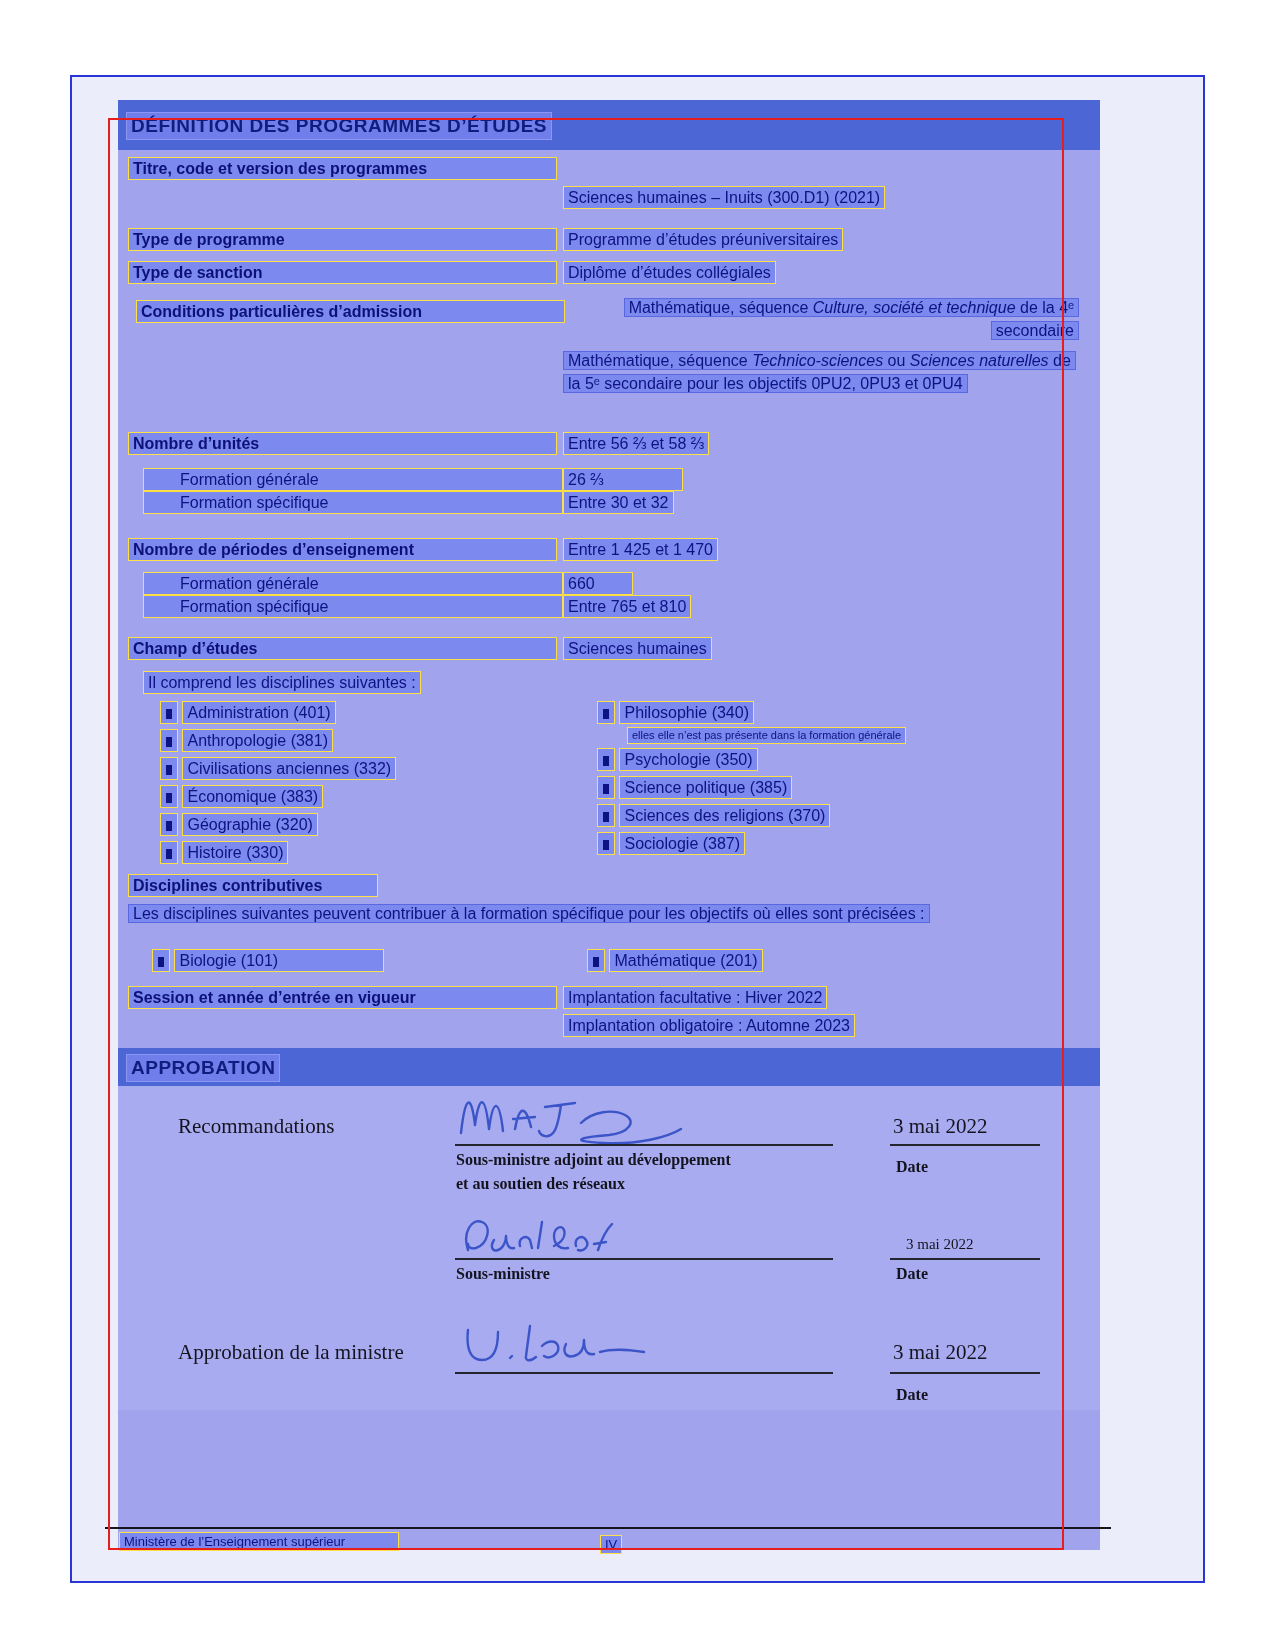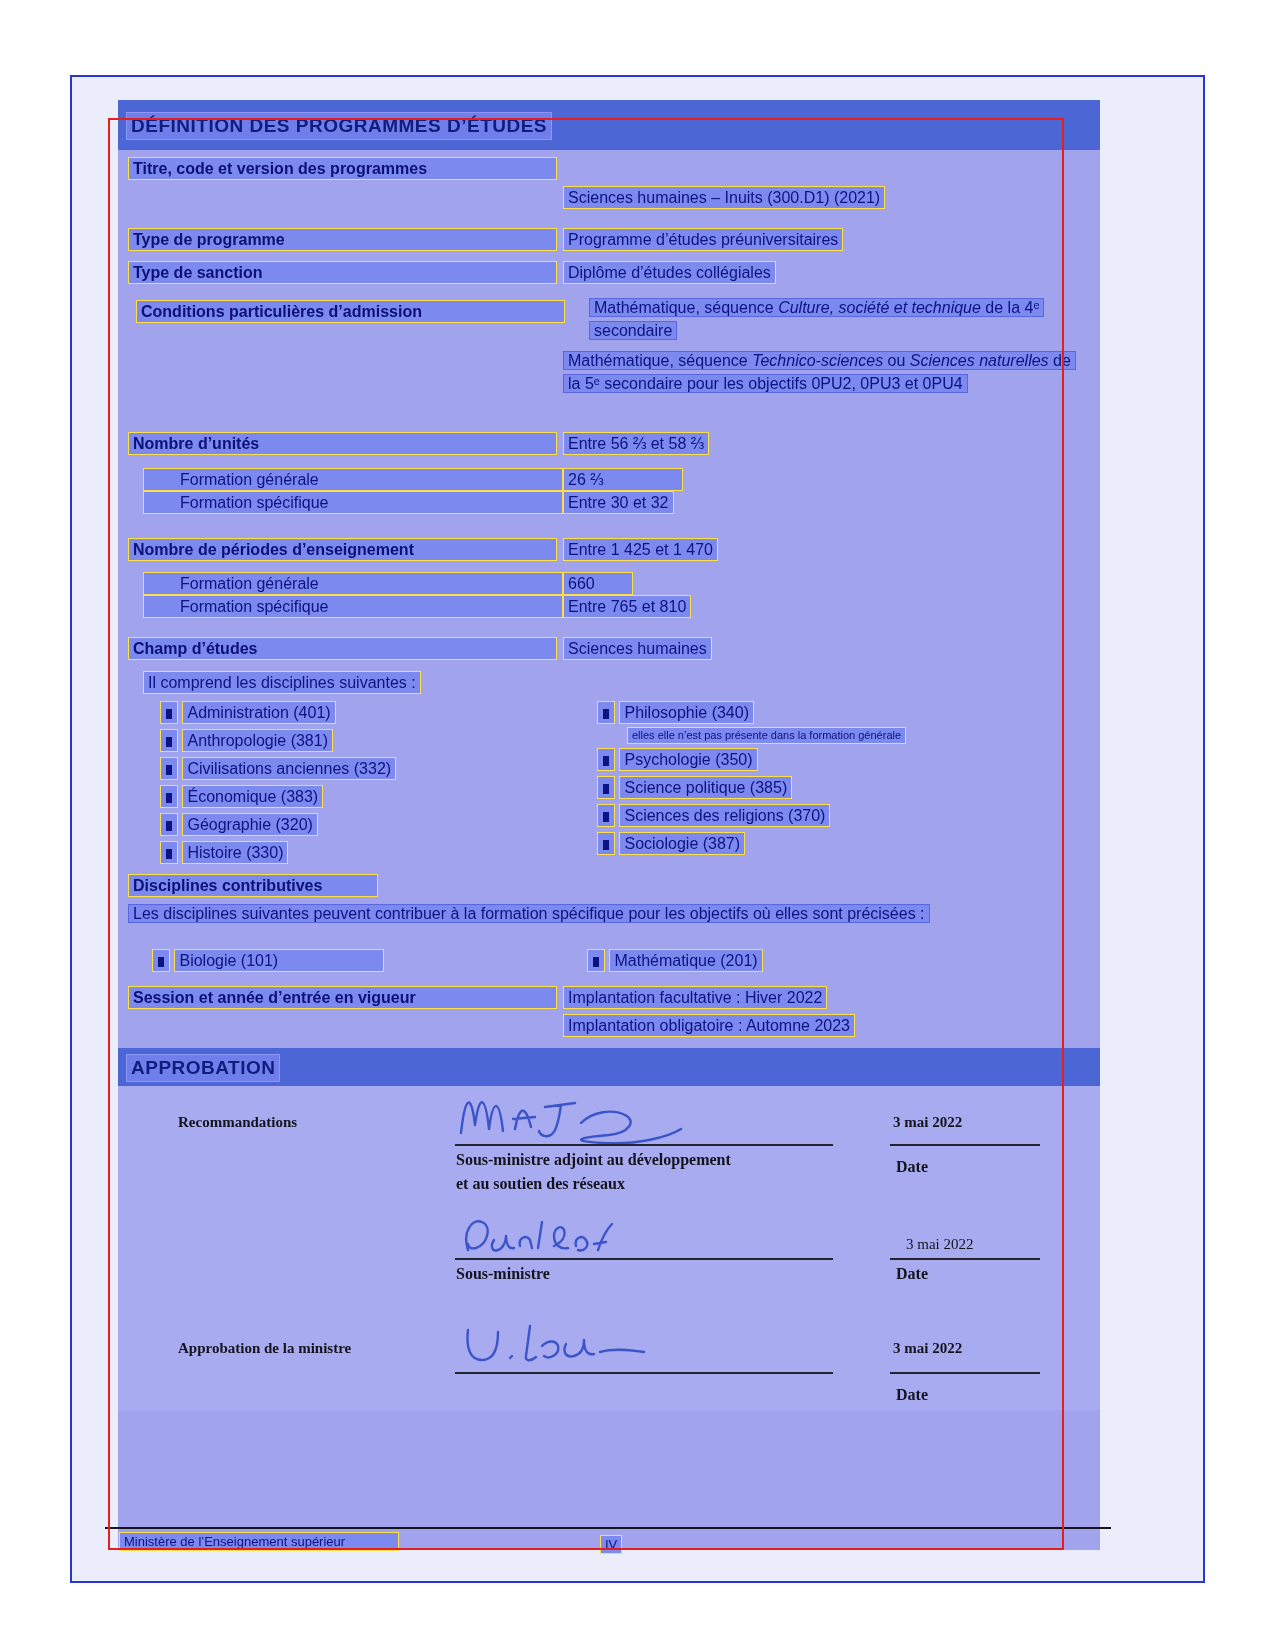--- a/index.html
+++ b/index.html
@@ -26,21 +26,21 @@
   .lbl-box{width:429px;box-sizing:border-box;}
   .sub-box{width:420px;box-sizing:border-box;padding-left:36px;}
   .vcol{width:516px;}
   i{font-style:italic;}
   .bullet-box{display:inline-block;padding:0 5px;line-height:21px;}
   .bullet{display:inline-block;width:6px;height:10px;background:#0d1383;vertical-align:middle;}
   ul.disc{list-style:none;margin:0;padding:0;}
   ul.disc li{margin-bottom:5px;white-space:nowrap;}
   .note{font-size:11px;line-height:15px;}
   .serif{font-family:"Liberation Serif",serif;color:#14141f;}
-  .b17{font-weight:bold;font-size:15px;}
+  .b17{font-weight:normal;font-size:21px;}
   .b16{font-weight:bold;font-size:16px;}
   .r15{font-size:15px;}
   .sigline{position:absolute;height:0;border-top:2px solid #23252f;}
   .footer-line{position:absolute;left:105px;top:1527px;width:1006px;border-top:2px solid #15151c;z-index:40;}
   .small-hl{font-size:13px;line-height:17px;}
   svg.sig{overflow:visible;}
   svg.sig path{stroke:#3b55c8;fill:none;stroke-width:2.4;stroke-linecap:round;stroke-linejoin:round;}
 </style>
 </head>
 <body>
@@ -58,21 +58,21 @@
   <div class="abs" style="left:10px;top:57px;"><span class="hl lbl-box label">Titre, code et version des programmes</span></div>
   <div class="abs" style="left:445px;top:86px;"><span class="hl">Sciences humaines – Inuits (300.D1) (2021)</span></div>
 
   <div class="abs" style="left:10px;top:128px;"><span class="hl lbl-box label">Type de programme</span></div>
   <div class="abs" style="left:445px;top:128px;"><span class="hl">Programme d’études préuniversitaires</span></div>
 
   <div class="abs" style="left:10px;top:161px;"><span class="hl lbl-box label">Type de sanction</span></div>
   <div class="abs" style="left:445px;top:161px;border-radius:8px;"><span class="hl">Diplôme d’études collégiales</span></div>
 
   <div class="abs" style="left:10px;top:200px;margin-left:8px;"><span class="hl lbl-box label">Conditions particulières d’admission</span></div>
-  <div class="abs vcol" style="left:471px;top:196px;">
+  <div class="abs vcol" style="left:445px;top:196px;text-align:right;">
     <span class="hlm"><span>Mathématique, séquence </span><i>Culture, société et technique</i><span> de la 4ᵉ secondaire</span></span>
   </div>
   <div class="abs vcol" style="left:445px;top:249px;">
     <span class="hlm"><span>Mathématique, séquence </span><i>Technico-sciences</i><span> ou </span><i>Sciences naturelles</i><span> de la 5ᵉ secondaire pour les objectifs 0PU2, 0PU3 et 0PU4</span></span>
   </div>
 
   <div class="abs" style="left:10px;top:332px;"><span class="hl lbl-box label">Nombre d’unités</span></div>
   <div class="abs" style="left:445px;top:332px;"><span class="hl">Entre 56 ⅔ et 58 ⅔</span></div>
   <div class="abs" style="left:25px;top:368px;"><span class="hl sub-box">Formation générale</span></div>
   <div class="abs" style="left:445px;top:368px;"><span class="hl" style="min-width:110px;">26 ⅔</span></div>

